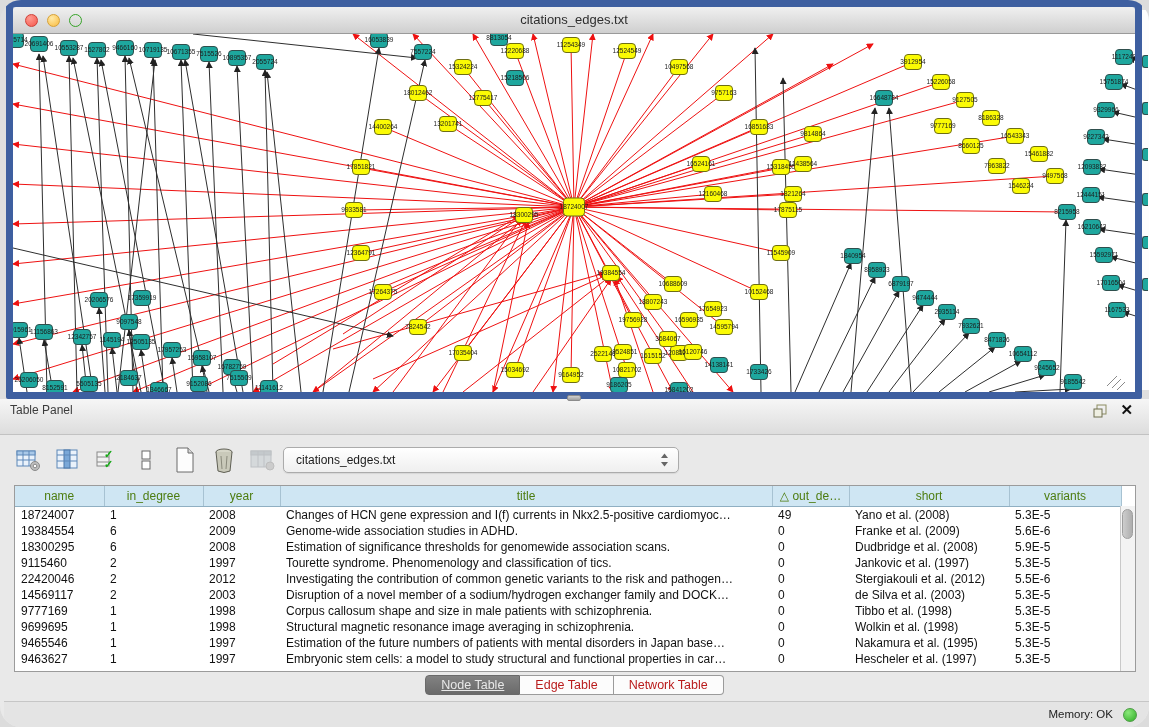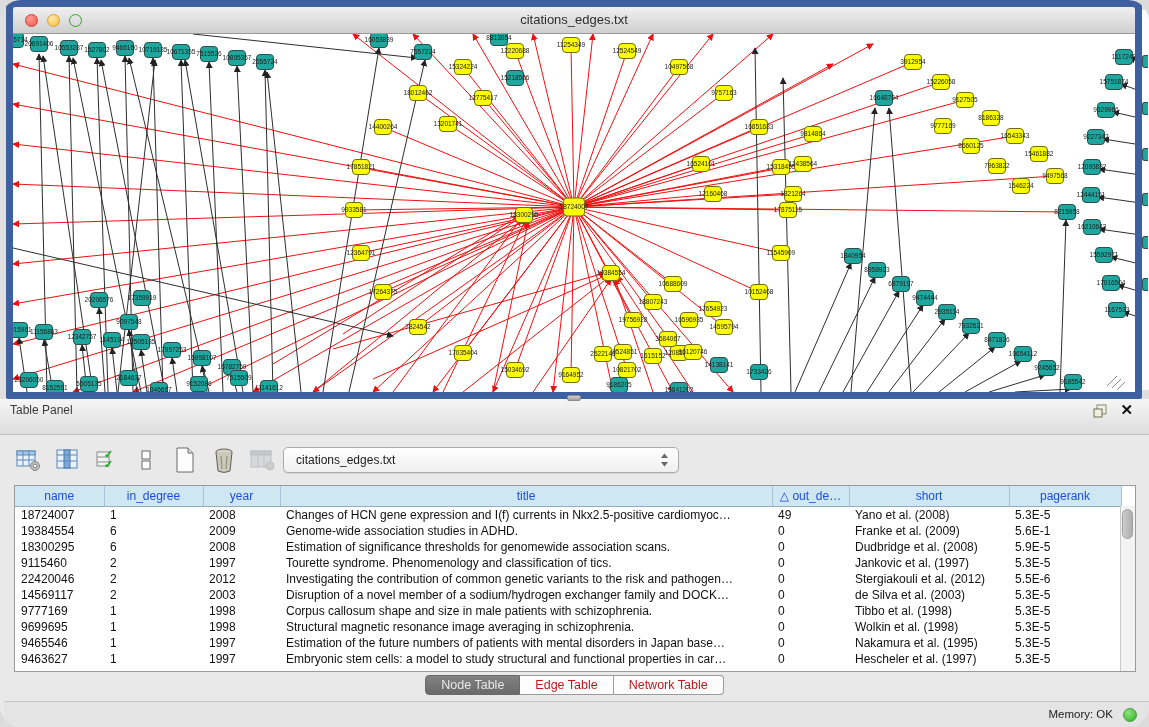--- a/index.html
+++ b/index.html
@@ -45,31 +45,31 @@
   .fx{font-family:"Liberation Serif",serif;font-style:italic;font-size:15px;color:#222;}
   .combo{position:absolute;left:283px;top:48px;width:396px;height:26px;background:linear-gradient(#ffffff,#efefef);
     border:1px solid #ababab;border-radius:5px;box-shadow:0 1px 1px rgba(0,0,0,.08);cursor:pointer;}
   .combo-label{position:absolute;left:12px;top:0;line-height:24px;font-size:12px;color:#1b1b1b;}
   .combo-arrows{position:absolute;right:9px;top:4px;width:9px;height:16px;color:#555;}
   .combo-arrows svg{display:block;}
 
   .tablewrap{position:absolute;left:14px;top:86px;width:1122px;height:187px;background:#fff;border:1px solid #9b9b9b;overflow:hidden;}
   table.grid{border-collapse:collapse;table-layout:fixed;width:1106px;}
   table.grid th{height:20px;background:#cfe6f3;border-right:1px solid #a7c2d2;border-bottom:1px solid #8fafc2;
-    font-size:12px;font-weight:normal;color:#1d4ed8;text-align:center;overflow:hidden;white-space:nowrap;}
+    font-size:12px;font-weight:normal;color:#4d7c0f;text-align:center;overflow:hidden;white-space:nowrap;}
   table.grid td{height:16px;line-height:16px;padding:0 6px;font-size:12px;color:#111;
     white-space:nowrap;overflow:hidden;text-overflow:clip;}
   .vscroll{position:absolute;right:0;top:20px;bottom:0;width:15px;background:#f3f3f3;border-left:1px solid #c9c9c9;}
   .vthumb{position:absolute;left:1px;top:3px;width:11px;height:30px;background:linear-gradient(90deg,#cdcdcd,#aeaeae);
     border:1px solid #9e9e9e;border-radius:6px;}
 
   .tabs{position:absolute;left:0;top:276px;width:100%;display:flex;justify-content:center;}
   .seg{height:20px;line-height:18px;padding:0 15px;font-size:12.5px;color:#b91c1c;background:#fcfcfc;
     border:1px solid #9b9b9b;border-left:none;cursor:pointer;}
-  .seg:first-child{border-left:1px solid #9b9b9b;border-radius:4px 0 0 4px;}
+  .seg:first-child{border-left:1px solid #9b9b9b;border-radius:4px 0 0 4px;text-decoration:underline;}
   .seg:last-child{border-radius:0 4px 4px 0;}
   .seg.sel{background:linear-gradient(#828282,#6a6a6a);color:#e8e8e8;border-color:#6a6a6a;}
 
   .statusbar{position:absolute;left:4px;bottom:0;width:100%;height:26px;background:#e4e4e4;border-top:1px solid #c6c6c6;}
   .mem-text{position:absolute;right:40px;top:0;line-height:25px;font-size:11.5px;color:#222;}
   .mem-dot{position:absolute;right:16px;top:6px;width:14px;height:14px;border-radius:50%;
     background:radial-gradient(circle at 35% 30%,#8ae87a,#2fae25);border:1px solid #4d9b45;}
 </style>
 </head>
 <body>
@@ -577,41 +577,41 @@
             <col style="width:112px">
         </colgroup>
         <thead>
             <tr id="thead-row">
               <th>name</th>
               <th>in_degree</th>
               <th>year</th>
               <th>title</th>
               <th>△ out_de…</th>
               <th>short</th>
-              <th>pagerank</th>
+              <th>variants</th>
             </tr>
           </thead>
         <tbody id="tbody">
             <tr>
               <td>18724007</td>
               <td>1</td>
               <td>2008</td>
               <td>Changes of HCN gene expression and I(f) currents in Nkx2.5-positive cardiomyoc…</td>
               <td>49</td>
               <td>Yano et al. (2008)</td>
               <td>5.3E-5</td>
             </tr>
             <tr>
               <td>19384554</td>
               <td>6</td>
               <td>2009</td>
               <td>Genome-wide association studies in ADHD.</td>
               <td>0</td>
               <td>Franke et al. (2009)</td>
-              <td>5.6E-1</td>
+              <td>5.6E-6</td>
             </tr>
             <tr>
               <td>18300295</td>
               <td>6</td>
               <td>2008</td>
               <td>Estimation of significance thresholds for genomewide association scans.</td>
               <td>0</td>
               <td>Dudbridge et al. (2008)</td>
               <td>5.9E-5</td>
             </tr>

